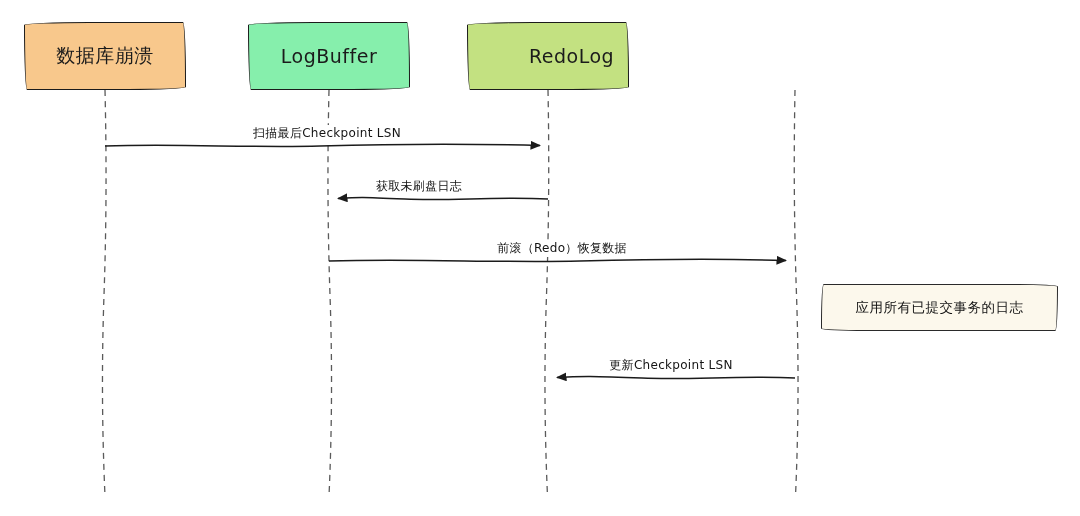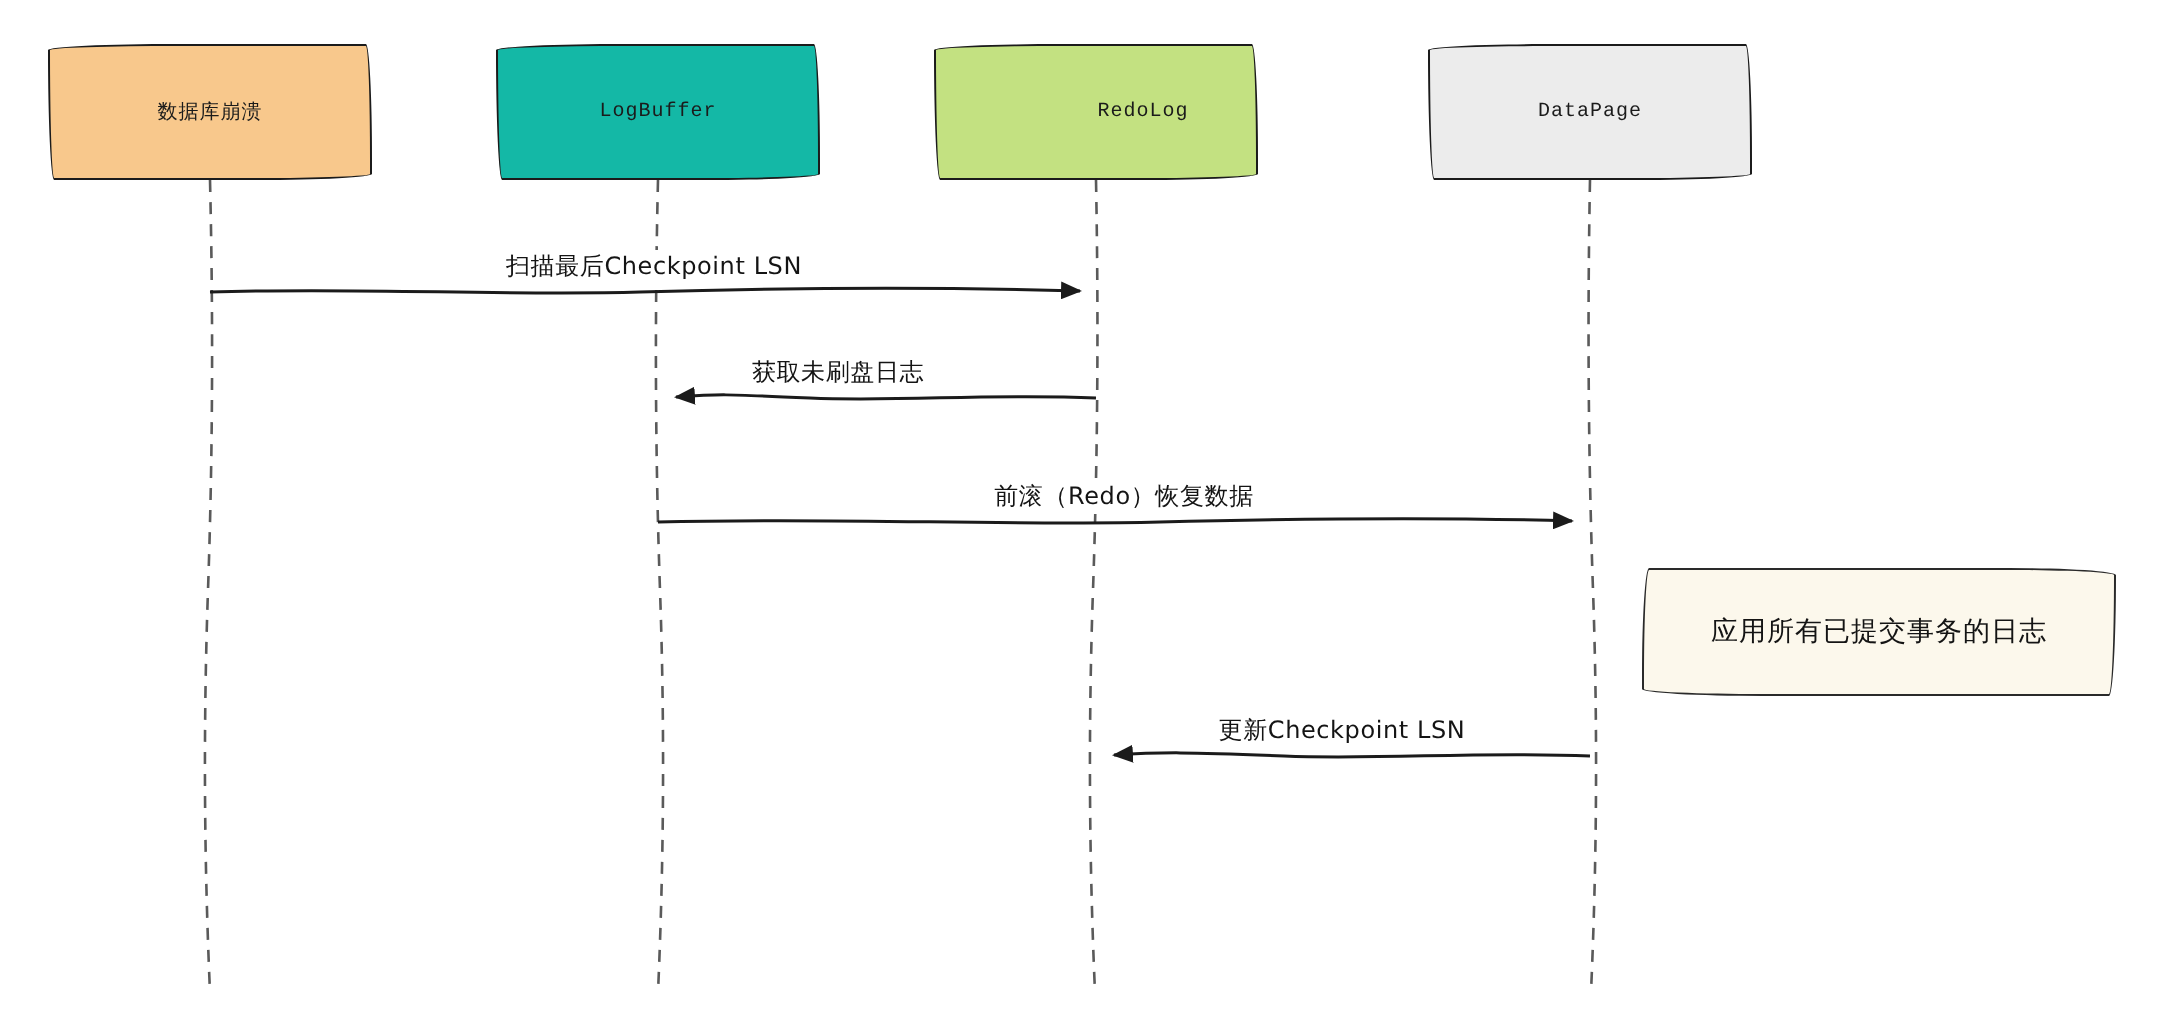--- a/index.html
+++ b/index.html
@@ -10,32 +10,31 @@
     font-family:"DejaVu Sans","Liberation Sans",sans-serif;
     overflow:hidden;
   }
   svg.layer{position:absolute;left:0;top:0;z-index:1;}
   .actor{
     position:absolute;top:22px;width:162px;height:68px;
     box-sizing:border-box;
     border:1.7px solid #1b1b1b;
     border-radius:255px 12px 225px 12px / 12px 225px 12px 255px;
     display:flex;align-items:center;justify-content:center;
-    font-size:10px;color:#1b1b1b;letter-spacing:.5px;
+    font-size:19px;color:#1b1b1b;letter-spacing:.5px;
     z-index:3;
-    font-family:Liberation Mono, monospace;
   }
   .msg-label{
     position:absolute;transform:translateX(-50%);
     background:#ffffff;padding:0 4px;
     font-size:12px;color:#141414;white-space:nowrap;
     z-index:2;letter-spacing:.3px;
   }
   .note{
-    position:absolute;left:821px;top:284px;width:237px;height:64px;
+    position:absolute;left:821px;top:284px;width:237px;height:47px;
     box-sizing:border-box;
     border:1.6px solid #2a2a2a;
     border-radius:15px 225px 15px 255px / 225px 15px 255px 15px;
     display:flex;align-items:center;justify-content:center;
     font-size:13.5px;color:#141414;white-space:nowrap;
     z-index:3;letter-spacing:.5px;
   }
 </style>
 </head>
 <body>
@@ -54,23 +53,22 @@
     <path d="M548,90 q2,105 -1.5,205 t1,201" fill="none" stroke="#5a5a5a" stroke-width="1.3" stroke-dasharray="6 5"></path>
     <path d="M795,90 q-2,105 1.5,205 t-1,201" fill="none" stroke="#5a5a5a" stroke-width="1.3" stroke-dasharray="6 5"></path>
 
     <path d="M105,146 C 180,143.5 250,148 320,146 S 470,143.5 540,145.5" fill="none" stroke="#1b1b1b" stroke-width="1.5" marker-end="url(#arrow)"></path>
     <path d="M548,199 C 495,196.5 450,201 405,199 S 360,197 338,198.5" fill="none" stroke="#1b1b1b" stroke-width="1.5" marker-end="url(#arrow)"></path>
     <path d="M329,261 C 420,258.5 500,263 580,261 S 720,258.5 786,260.5" fill="none" stroke="#1b1b1b" stroke-width="1.5" marker-end="url(#arrow)"></path>
     <path d="M795,378 C 740,375.5 690,380 642,378 S 580,376 557,377.5" fill="none" stroke="#1b1b1b" stroke-width="1.5" marker-end="url(#arrow)"></path>
   </svg>
 
   <div class="actor" style="left: 24px; background-color: rgb(248, 200, 140);">数据库崩溃</div>
-  <div class="actor" style="left: 248px; background-color: #14b8a6;">LogBuffer</div>
+  <div class="actor" style="left: 248px; background-color: #86efac;">LogBuffer</div>
   <div class="actor" style="left: 467px; background-color: rgb(195, 225, 129); padding-left: 47px;">RedoLog</div>
-  <div class="actor" style="left: 714px; background-color: rgb(236, 236, 236);">DataPage</div>
 
   <div class="msg-label" style="left:327px;top:125px">扫描最后Checkpoint LSN</div>
   <div class="msg-label" style="left:419px;top:178px">获取未刷盘日志</div>
   <div class="msg-label" style="left:671px;top:357px">更新Checkpoint LSN</div>
   <div class="msg-label" style="left:562px;top:240px">前滚（Redo）恢复数据</div>
 
   <div class="note" style="background-color: rgb(252, 248, 236);">应用所有已提交事务的日志</div>
 
 </div>
 

